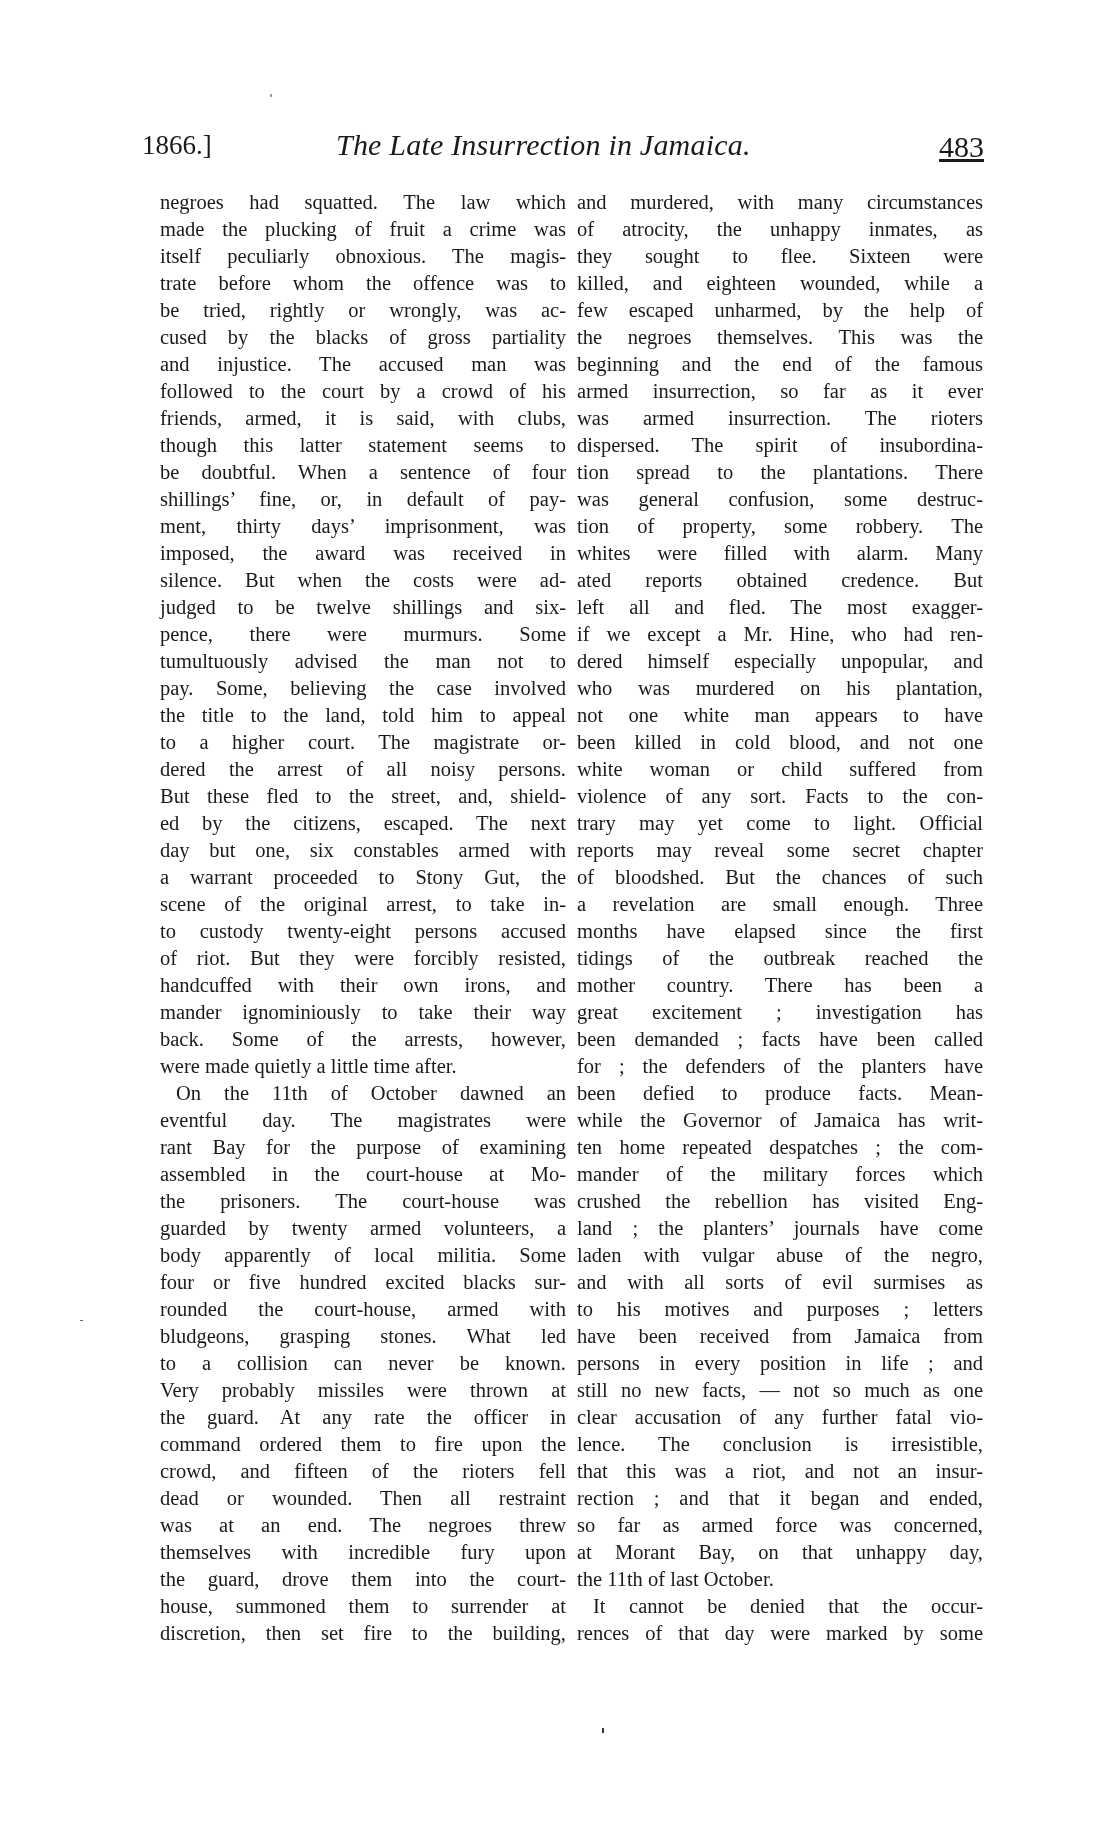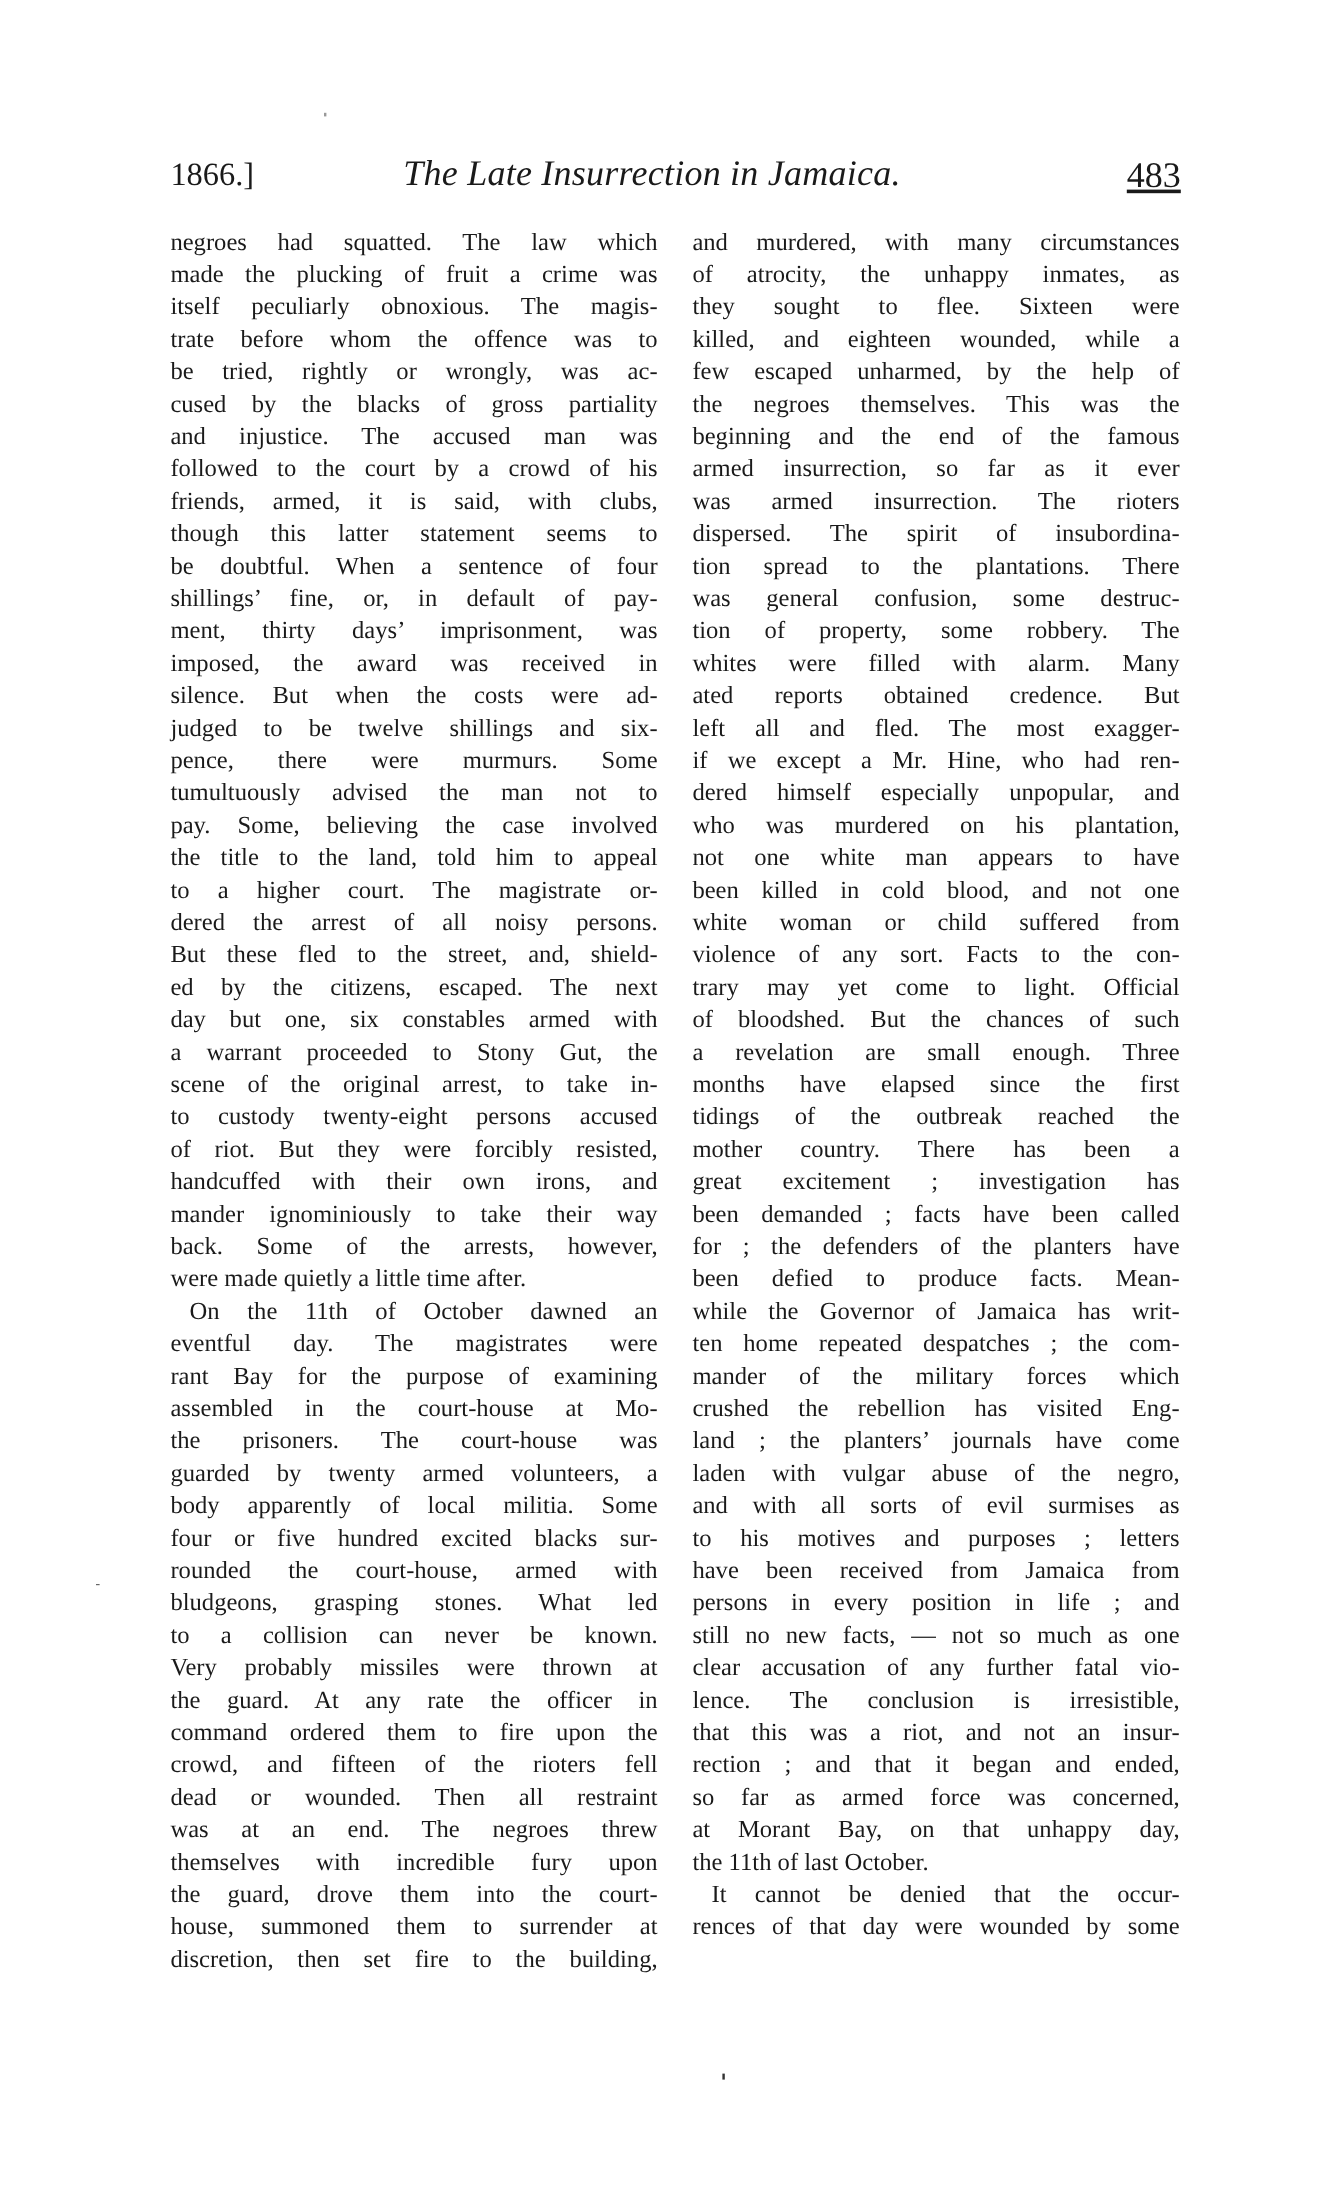--- a/index.html
+++ b/index.html
@@ -34,21 +34,21 @@
     text-decoration: underline;
   }
   .column {
     position: absolute;
     top: 189px;
     width: 406px;
     font-family: "Liberation Serif", "DejaVu Serif", serif;
     font-size: 20.5px;
     line-height: 27px;
   }
-  .col-left { left: 142px; }
+  .col-left { left: 160px; }
   .col-right { left: 577px; }
   .line {
     display: block;
     height: 27px;
     white-space: nowrap;
     text-align: justify;
     text-align-last: justify;
     overflow: visible;
   }
   .line.last { text-align-last: left; }
@@ -153,20 +153,21 @@
       <span class="line">ated reports obtained credence.  But</span>
       <span class="line">left all and fled.  The most exagger-</span>
       <span class="line">if we except a Mr. Hine, who had ren-</span>
       <span class="line">dered himself especially unpopular, and</span>
       <span class="line">who was murdered on his plantation,</span>
       <span class="line">not one white man appears to have</span>
       <span class="line">been killed in cold blood, and not one</span>
       <span class="line">white woman or child suffered from</span>
       <span class="line">violence of any sort.  Facts to the con-</span>
       <span class="line">trary may yet come to light.  Official</span>
+      <span class="line">reports may reveal some secret chapter</span>
       <span class="line">of bloodshed.  But the chances of such</span>
       <span class="line">a revelation are small enough.  Three</span>
       <span class="line">months have elapsed since the first</span>
       <span class="line">tidings of the outbreak reached the</span>
       <span class="line">mother country.  There has been a</span>
       <span class="line">great excitement ; investigation has</span>
       <span class="line">been demanded ; facts have been called</span>
       <span class="line">for ; the defenders of the planters have</span>
       <span class="line">been defied to produce facts.  Mean-</span>
       <span class="line">while the Governor of Jamaica has writ-</span>
@@ -181,17 +182,17 @@
       <span class="line">persons in every position in life ; and</span>
       <span class="line">still no new facts, — not so much as one</span>
       <span class="line">clear accusation of any further fatal vio-</span>
       <span class="line">lence.  The conclusion is irresistible,</span>
       <span class="line">that this was a riot, and not an insur-</span>
       <span class="line">rection ; and that it began and ended,</span>
       <span class="line">so far as armed force was concerned,</span>
       <span class="line">at Morant Bay, on that unhappy day,</span>
       <span class="line last">the 11th of last October.</span>
       <span class="line indent">It cannot be denied that the occur-</span>
-      <span class="line">rences of that day were wounded by some</span>
+      <span class="line">rences of that day were marked by some</span>
     </div>
 
   <div class="mark-bottom"></div>
 </div>
 
 </body></html>

